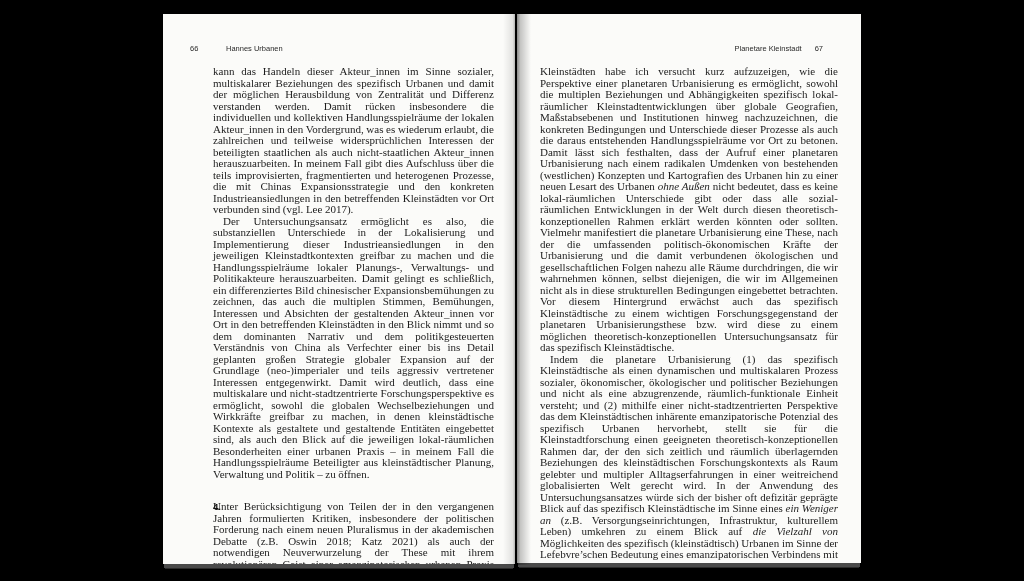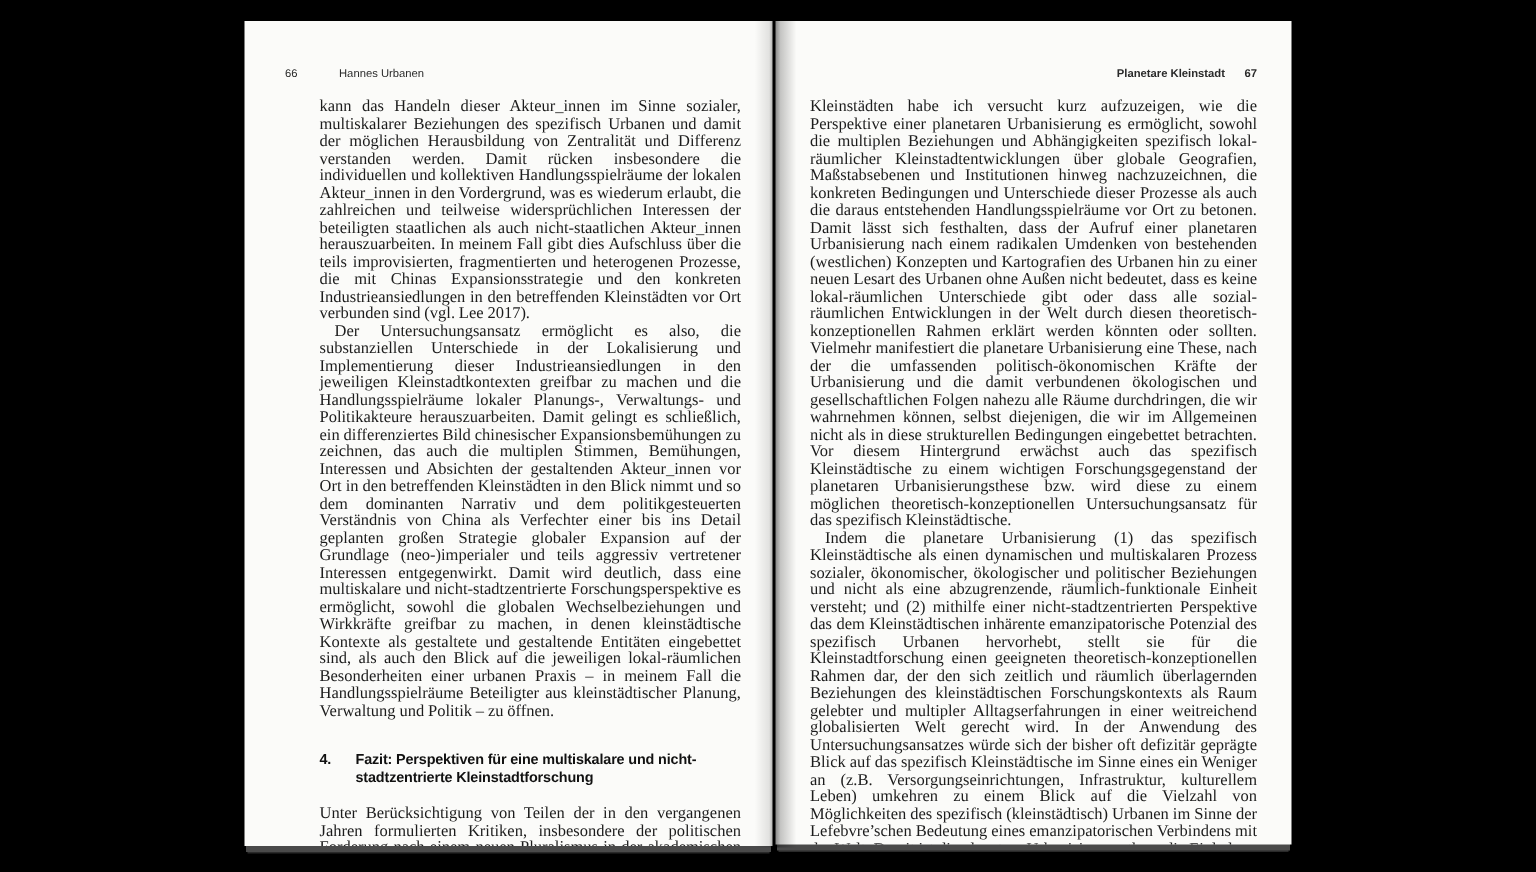--- a/index.html
+++ b/index.html
@@ -46,39 +46,39 @@
   .running-header {
     position: absolute;
     top: 30px;
     font-family: "Liberation Sans", sans-serif;
     font-size: 7.5px;
     line-height: 9px;
     color: #2a2a2a;
     white-space: nowrap;
   }
   .page-left .running-header { left: 27px; }
-  .page-right .running-header { right: 23px; text-align: left; font-weight: bold; }
+  .page-right .running-header { right: 38px; text-align: left; }
   .page-left .running-header .folio { display: inline-block; width: 36px; }
   .page-right .running-header .folio { display: inline-block; margin-left: 13px; }
   .page-body {
     position: absolute;
     top: 52px;
   }
   .page-left  .page-body { left: 50px; width: 281px; }
   .page-right .page-body { left: 23px; width: 298px; }
   .para {
     font-size: 11px;
     line-height: 11.5px;
     text-align: justify;
     hyphens: auto;
     -webkit-hyphens: auto;
     word-spacing: -0.2px;
   }
   .para.indent { text-indent: 10px; }
-  .para .italic { }
+  .para .italic { font-style: italic; }
   .heading {
     position: relative;
     padding-left: 24px;
     margin: 21px 0 13px 0;
     font-family: "Liberation Sans", sans-serif;
     font-weight: 700;
     font-size: 9.6px;
     line-height: 11.5px;
     color: #111;
     letter-spacing: -0.1px;
@@ -95,21 +95,21 @@
 <div class="stage">
   <div class="spread">
 
     <div class="page page-left">
       <div class="running-header">
         <span class="folio">66</span><span>Hannes Urbanen</span>
       </div>
       <div class="page-body">
           <p class="para"><span>kann das Handeln dieser Akteur_innen im Sinne sozialer, multiskalarer Beziehungen des spezifisch Urbanen und damit der möglichen Herausbildung von Zentralität und Differenz verstanden werden. Damit rücken insbesondere die individuellen und kollektiven Handlungsspielräume der lokalen Akteur_innen in den Vordergrund, was es wiederum erlaubt, die zahlreichen und teilweise widersprüchlichen Interessen der beteiligten staatlichen als auch nicht-staatlichen Akteur_innen herauszuarbeiten. In meinem Fall gibt dies Aufschluss über die teils improvisierten, fragmentierten und heterogenen Prozesse, die mit Chinas Expansionsstrategie und den konkreten Industrieansiedlungen in den betreffenden Kleinstädten vor Ort verbunden sind (vgl. Lee 2017).</span></p>
           <p class="para indent"><span>Der Untersuchungsansatz ermöglicht es also, die substanziellen Unterschiede in der Lokalisierung und Implementierung dieser Industrieansiedlungen in den jeweiligen Kleinstadtkontexten greifbar zu machen und die Handlungsspielräume lokaler Planungs-, Verwaltungs- und Politikakteure herauszuarbeiten. Damit gelingt es schließlich, ein differenziertes Bild chinesischer Expansionsbemühungen zu zeichnen, das auch die multiplen Stimmen, Bemühungen, Interessen und Absichten der gestaltenden Akteur_innen vor Ort in den betreffenden Kleinstädten in den Blick nimmt und so dem dominanten Narrativ und dem politikgesteuerten Verständnis von China als Verfechter einer bis ins Detail geplanten großen Strategie globaler Expansion auf der Grundlage (neo-)imperialer und teils aggressiv vertretener Interessen entgegenwirkt. Damit wird deutlich, dass eine multiskalare und nicht-stadtzentrierte Forschungsperspektive es ermöglicht, sowohl die globalen Wechselbeziehungen und Wirkkräfte greifbar zu machen, in denen kleinstädtische Kontexte als gestaltete und gestaltende Entitäten eingebettet sind, als auch den Blick auf die jeweiligen lokal-räumlichen Besonderheiten einer urbanen Praxis – in meinem Fall die Handlungsspielräume Beteiligter aus kleinstädtischer Planung, Verwaltung und Politik – zu öffnen.</span></p>
-          <div class="heading"><span class="heading-num">4.</span><span>Fazit: Perspektiven für eine multiskalare und nicht-stadtzentrierte Kleinstadtforschung</span></div>
+          <div class="heading"><span class="heading-num">4.</span></div>
           <p class="para"><span>Unter Berücksichtigung von Teilen der in den vergangenen Jahren formulierten Kritiken, insbesondere der politischen Forderung nach einem neuen Pluralismus in der akademischen Debatte (z.B. Oswin 2018; Katz 2021) als auch der notwendigen Neuverwurzelung der These mit ihrem revolutionären Geist einer emanzipatorischen urbanen Praxis (z.B. Keil 2018) sehe ich die planetare Urbanisierungsthese als einen geeigneten theoretisch-konzeptionellen Untersuchungsansatz, der auch und vor allem innerhalb der Kleinstadtforschung produktiv werden kann. Anhand meiner eigenen Forschungsarbeit zu Aushandlungs- und Planungsprozessen von großmaßstäblichen Industrieansiedlungen chinesischer Firmen in ostdeutschen</span></p>
         </div>
     </div>
 
     <div class="page page-right">
       <div class="running-header">
         <span>Planetare Kleinstadt</span><span class="folio">67</span>
       </div>
       <div class="page-body">
           <p class="para"><span>Kleinstädten habe ich versucht kurz aufzuzeigen, wie die Perspektive einer planetaren Urbanisierung es ermöglicht, sowohl die multiplen Beziehungen und Abhängigkeiten spezifisch lokal-räumlicher Kleinstadtentwicklungen über globale Geografien, Maßstabsebenen und Institutionen hinweg nachzuzeichnen, die konkreten Bedingungen und Unterschiede dieser Prozesse als auch die daraus entstehenden Handlungsspielräume vor Ort zu betonen. Damit lässt sich festhalten, dass der Aufruf einer planetaren Urbanisierung nach einem radikalen Umdenken von bestehenden (westlichen) Konzepten und Kartografien des Urbanen hin zu einer neuen Lesart des Urbanen </span><span class="italic">ohne Außen</span><span> nicht bedeutet, dass es keine lokal-räumlichen Unterschiede gibt oder dass alle sozial-räumlichen Entwicklungen in der Welt durch diesen theoretisch-konzeptionellen Rahmen erklärt werden könnten oder sollten. Vielmehr manifestiert die planetare Urbanisierung eine These, nach der die umfassenden politisch-ökonomischen Kräfte der Urbanisierung und die damit verbundenen ökologischen und gesellschaftlichen Folgen nahezu alle Räume durchdringen, die wir wahrnehmen können, selbst diejenigen, die wir im Allgemeinen nicht als in diese strukturellen Bedingungen eingebettet betrachten. Vor diesem Hintergrund erwächst auch das spezifisch Kleinstädtische zu einem wichtigen Forschungsgegenstand der planetaren Urbanisierungsthese bzw. wird diese zu einem möglichen theoretisch-konzeptionellen Untersuchungsansatz für das spezifisch Kleinstädtische.</span></p>

